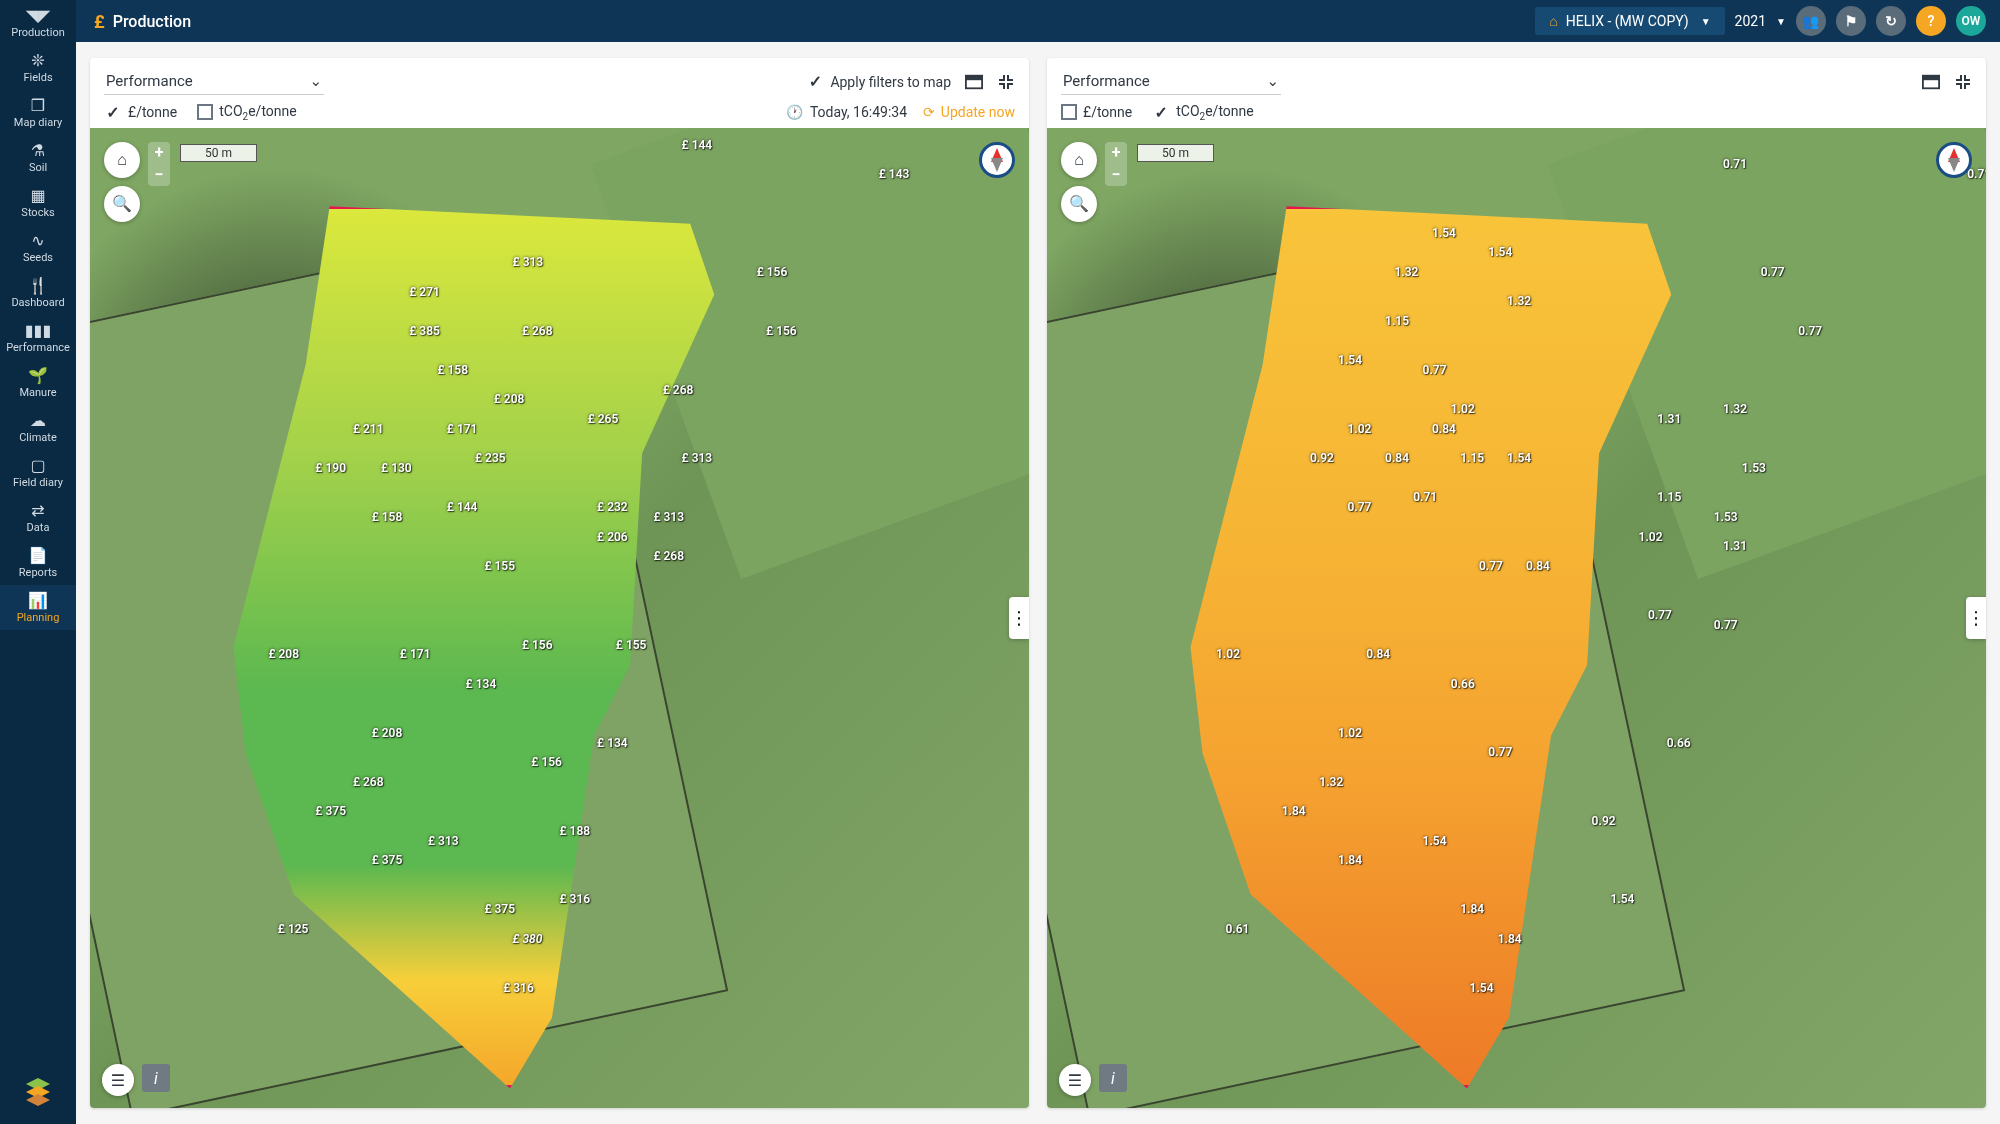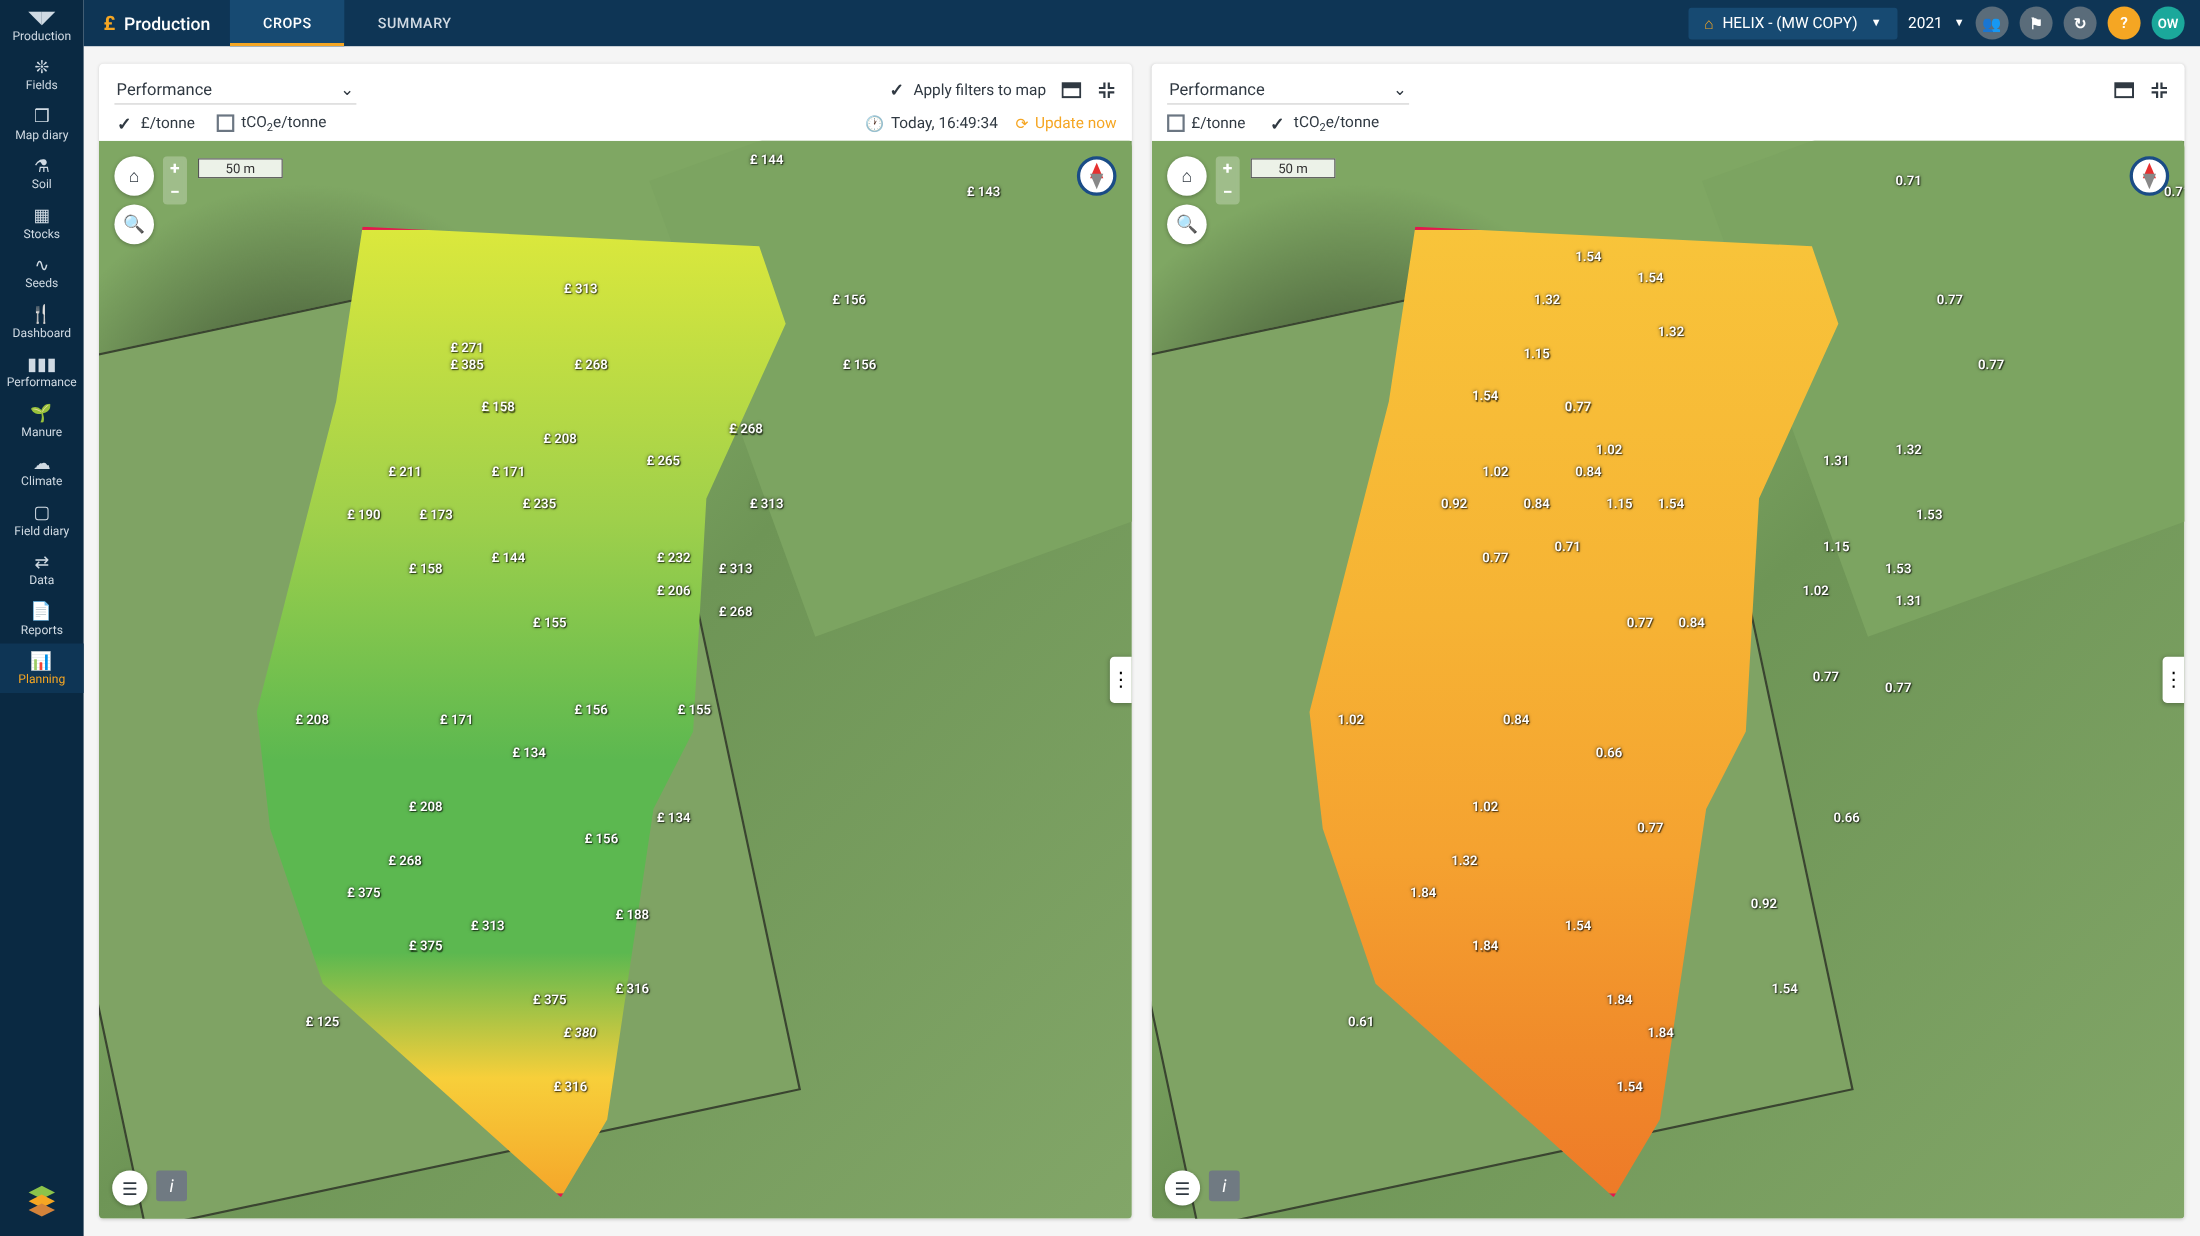--- a/index.html
+++ b/index.html
@@ -134,24 +134,20 @@
         <polygon points="18,20 30,26 18,32 6,26" fill="#d4833a"></polygon>
       </svg></div>
   </nav>
 
 <div class="main">
   <header class="topbar">
     <div class="topbar-title">
       <span class="pound">£</span>
       <span>Production</span>
     </div>
-    <div class="topbar-tabs" id="topbar-tabs">
-        <div class="topbar-tab active">CROPS</div>
-        <div class="topbar-tab">SUMMARY</div>
-      </div>
     <div class="topbar-spacer"></div>
     <div class="topbar-right">
       <div class="farm-sel">
         <span class="home">⌂</span>
         <span>HELIX - (MW COPY)</span>
         <span class="caret">▼</span>
       </div>
       <div class="year-sel">
         <span>2021</span>
         <span class="caret">▼</span>
@@ -219,36 +215,36 @@
               <span>⟳</span>
               <span>Update now</span>
             </div>
           </div>
         </div>
       </div>
       <div class="map-wrap">
         <div class="map-aerial"></div>
         <div class="field-shape field-left"></div>
         <div class="labels" id="labels-left">
-            <span class="lbl" style="left: 34%; top: 16%; margin-top: 24px;">£ 271</span>
+            <span class="lbl" style="left: 34%; top: 16%;">£ 271</span>
             <span class="lbl" style="left: 45%; top: 13%;">£ 313</span>
             <span class="lbl" style="left: 63%; top: 1%;">£ 144</span>
             <span class="lbl" style="left: 84%; top: 4%;">£ 143</span>
             <span class="lbl" style="left: 34%; top: 20%;">£ 385</span>
             <span class="lbl" style="left: 46%; top: 20%;">£ 268</span>
             <span class="lbl" style="left: 71%; top: 14%;">£ 156</span>
             <span class="lbl" style="left: 72%; top: 20%;">£ 156</span>
             <span class="lbl" style="left: 37%; top: 24%;">£ 158</span>
             <span class="lbl" style="left: 43%; top: 27%;">£ 208</span>
             <span class="lbl" style="left: 61%; top: 26%;">£ 268</span>
             <span class="lbl" style="left: 28%; top: 30%;">£ 211</span>
             <span class="lbl" style="left: 38%; top: 30%;">£ 171</span>
             <span class="lbl" style="left: 53%; top: 29%;">£ 265</span>
             <span class="lbl" style="left: 24%; top: 34%;">£ 190</span>
-            <span class="lbl" style="left: 31%; top: 34%;">£ 173</span>
+            <span class="lbl" style="left: 31%; top: 34%;">£ 130</span>
             <span class="lbl" style="left: 41%; top: 33%;">£ 235</span>
             <span class="lbl" style="left: 63%; top: 33%;">£ 313</span>
             <span class="lbl" style="left: 30%; top: 39%;">£ 158</span>
             <span class="lbl" style="left: 38%; top: 38%;">£ 144</span>
             <span class="lbl" style="left: 54%; top: 38%;">£ 232</span>
             <span class="lbl" style="left: 60%; top: 39%;">£ 313</span>
             <span class="lbl" style="left: 54%; top: 41%;">£ 206</span>
             <span class="lbl" style="left: 60%; top: 43%;">£ 268</span>
             <span class="lbl" style="left: 42%; top: 44%;">£ 155</span>
             <span class="lbl" style="left: 46%; top: 52%;">£ 156</span>

